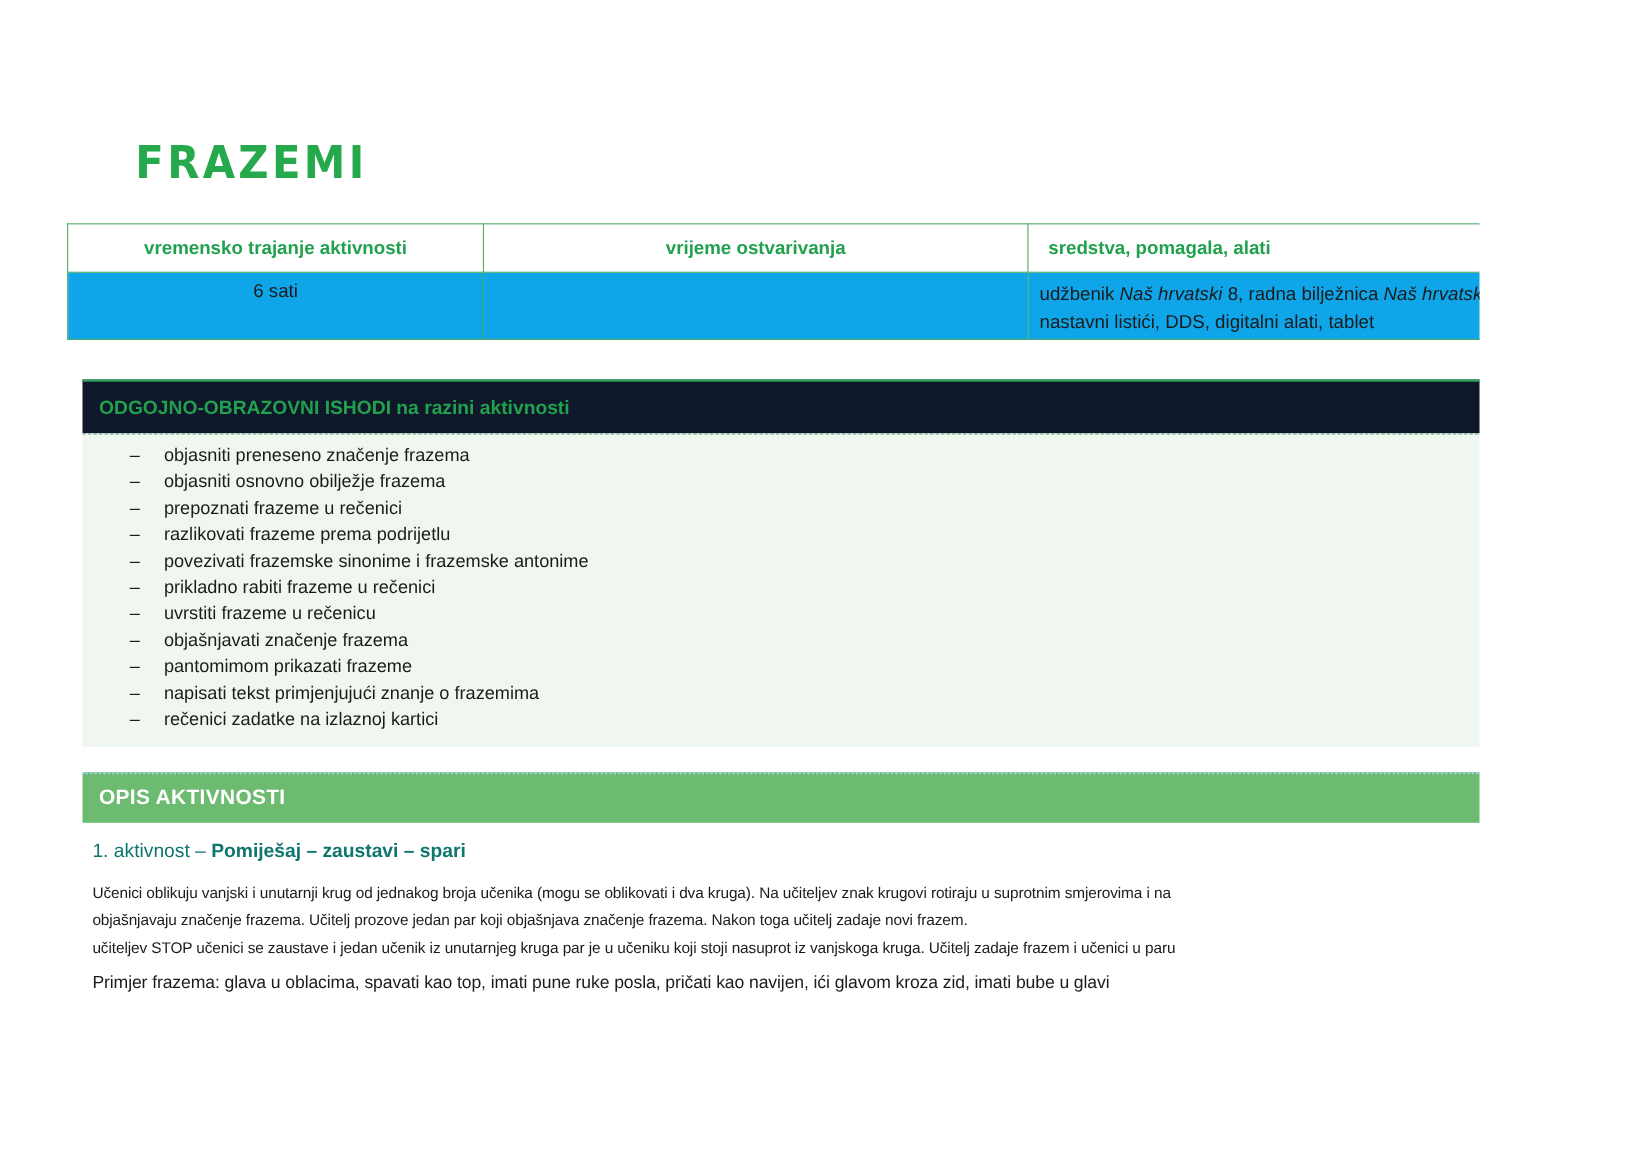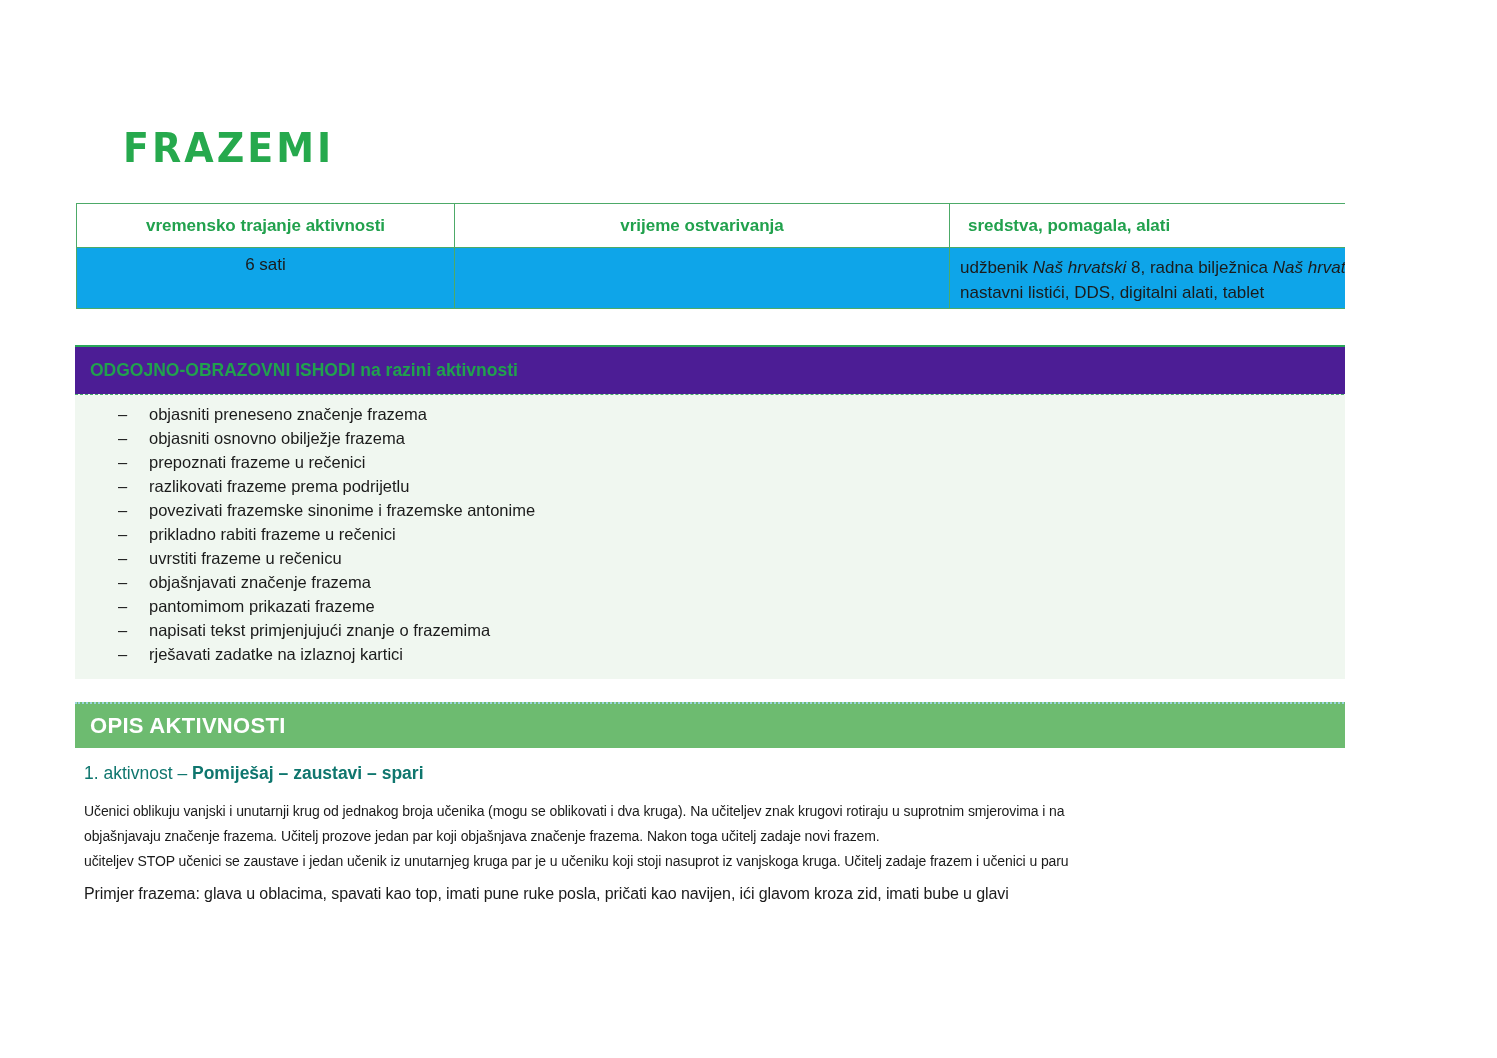--- a/index.html
+++ b/index.html
@@ -24,21 +24,21 @@
     font-weight: 800;
     letter-spacing: 3px;
     color: #26a94d;
     transform: scaleY(1.08);
     transform-origin: left top;
   }
 
   
   .info-table {
     position: absolute;
-    left: 76px;
+    left: 61px;
     top: 203px;
     width: 1347px;
     border-collapse: collapse;
     table-layout: fixed;
   }
   .info-table td {
     border: 1px solid #4daa68;
     font-size: 17px;
     vertical-align: middle;
   }
@@ -67,21 +67,21 @@
 
   
   .outcomes {
     position: absolute;
     left: 75px;
     top: 345px;
     width: 1349px;
   }
   .outcomes-heading-row {
     border-top: 2px solid #2aa65a;
-    background: #4c1d95;
+    background: #0f172a;
     height: 49px;
     display: flex;
     align-items: center;
     padding-left: 15px;
   }
   .outcomes-heading {
     color: #21a14d;
     font-weight: bold;
     font-size: 17.5px;
   }
@@ -111,21 +111,21 @@
     height: 46px;
     background: #6dbb70;
     border-top: 2px dotted #9ad3de;
     display: flex;
     align-items: center;
     padding-left: 15px;
   }
   .opis-banner-label {
     color: #ffffff;
     font-weight: bold;
-    font-size: 22px;
+    font-size: 19px;
     letter-spacing: 0.3px;
   }
 
   
   .activity-heading {
     position: absolute;
     left: 84px;
     top: 763px;
     font-size: 17.5px;
     color: #0f766e;
@@ -222,21 +222,21 @@
       <div class="outcome-item">
           <span class="outcome-dash">–</span>
           <span>pantomimom prikazati frazeme</span>
         </div>
       <div class="outcome-item">
           <span class="outcome-dash">–</span>
           <span>napisati tekst primjenjujući znanje o frazemima</span>
         </div>
       <div class="outcome-item">
           <span class="outcome-dash">–</span>
-          <span>rješavati zadatke na izlaznoj kartici</span>
+          <span>rečenici zadatke na izlaznoj kartici</span>
         </div>
     </div>
   </div>
 
   <div class="opis-banner">
     <span class="opis-banner-label">OPIS AKTIVNOSTI</span>
   </div>
 
   <div class="activity-heading">
     <span>1. aktivnost – </span><span class="bold-part">Pomiješaj – zaustavi – spari</span>

